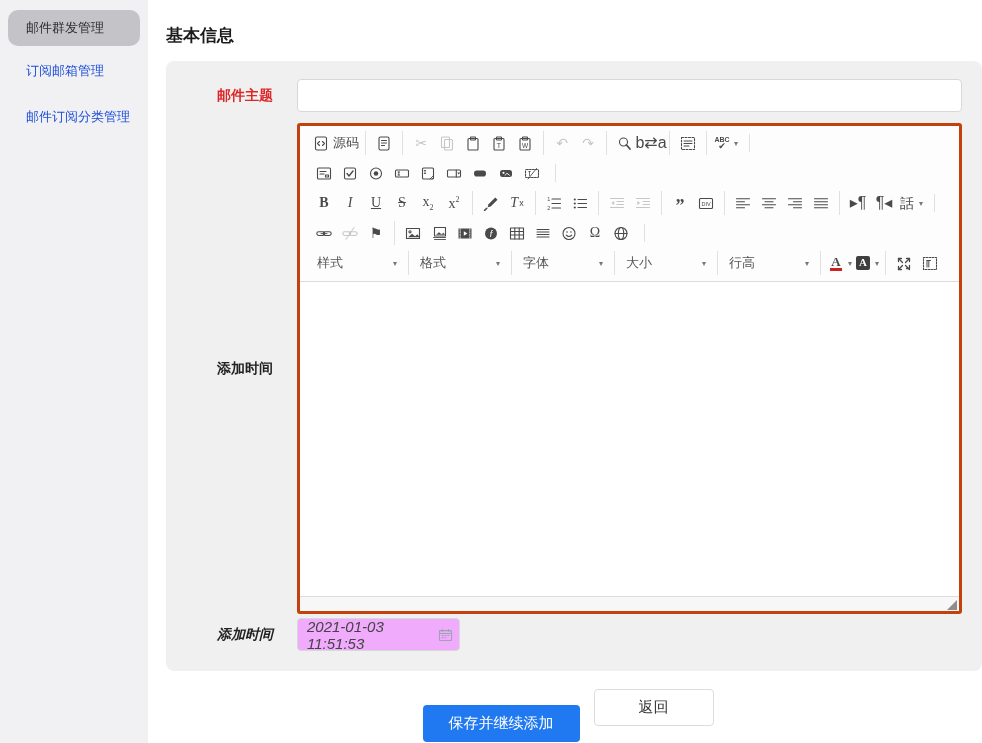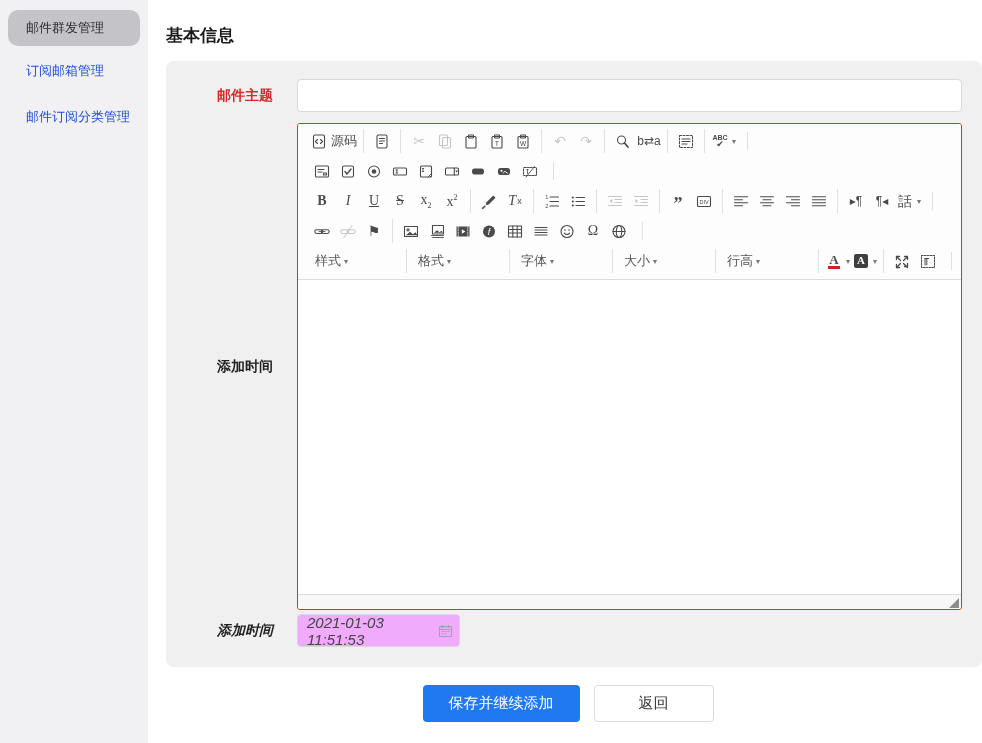--- a/index.html
+++ b/index.html
@@ -15,61 +15,61 @@
   .page-title{margin:24px 4px 14px 0;font-size:17px;font-weight:bold;color:#1a1a1a;}
   .panel{background:#f0f0f1;border-radius:8px;padding:18px 12px 20px 0;}
   .frow{display:flex;align-items:center;}
   .frow.mt{margin-top:11px;}
   .flabel{width:131px;flex:none;text-align:right;padding-right:24px;font-weight:bold;
     font-size:14px;color:#222;}
   .flabel.req{color:#dd2727;}
   .subject-input{width:665px;height:33px;border:1px solid #d8d8dc;border-radius:4px;
     background:#fff;padding:0 10px;font-size:14px;color:#333;outline:none;}
   
-  .editor{width:665px;border:1px solid #c2410c;border-radius:3px;background:#fff;overflow:hidden;}
+  .editor{width:665px;border:3px solid #c2410c;border-radius:3px;background:#fff;overflow:hidden;}
   .ed-toolbar{background:#fdfdfe;border-bottom:1px solid #dcdce0;padding:2px 2px 3px 2px;}
   .tb-row{display:flex;align-items:center;padding:3px 4px;}
   .tb-row::after{content:'';width:1px;height:18px;background:#e0e0e4;margin-left:5px;}
   .tb-group{display:flex;align-items:center;padding:0 5px;}
   .tb-group + .tb-group{border-left:1px solid #e0e0e4;}
   .tbtn{display:inline-flex;align-items:center;justify-content:center;min-width:24px;height:24px;
     margin:0 1px;border-radius:3px;color:#4a4a4a;font-size:13px;cursor:pointer;}
   .tbtn.disabled{color:#c6c6c9;cursor:default;}
   .ticon{display:inline-flex;align-items:center;justify-content:center;width:18px;height:16px;}
   .ticon svg{width:16px;height:15px;fill:none;stroke:currentColor;stroke-width:1.1;
     stroke-linecap:round;stroke-linejoin:round;display:block;}
   .tlabel{margin-left:3px;font-size:13px;}
   .caret{font-size:8px;color:#777;margin-left:3px;}
   .g14{font-size:14px;line-height:1;}
-  .g12{font-size:12px;line-height:1;}
+  .g12{font-size:16px;line-height:1;}
   .serif{font-family:"Liberation Serif",serif;}
   .stack{display:flex;flex-direction:column;align-items:center;line-height:1;}
   .abc{font-size:7px;font-weight:bold;letter-spacing:0;}
   .chk{font-size:9px;margin-top:-1px;}
   .subx{font-size:9px;vertical-align:sub;margin-left:1px;}
   sub,sup{font-size:8px;}
   .colA{font-family:"Liberation Serif",serif;font-weight:bold;font-size:13px;
     border-bottom:3px solid #c22;line-height:1.05;padding:0 1px;}
   .colB{font-family:"Liberation Serif",serif;font-weight:bold;font-size:11px;color:#fff;
     background:#3f3f3f;border-radius:2px;padding:1px 3px 2px 3px;line-height:1;}
-  .tcombo{display:flex;align-items:center;justify-content:flex-start;width:92px;height:24px;
+  .tcombo{display:flex;align-items:center;justify-content:space-between;width:92px;height:24px;
     padding:0 6px;color:#555;font-size:13px;cursor:pointer;}
   .ed-content{height:314px;background:#fff;cursor:text;}
   .ed-footer{height:15px;background:#f7f7f8;border-top:1px solid #dcdce0;position:relative;}
   .grip{position:absolute;right:2px;bottom:1px;width:0;height:0;
     border-left:10px solid transparent;border-bottom:10px solid #8d8d8d;}
   
   .time-box{width:163px;height:33px;border:1px solid #d8d8dc;border-radius:4px;background:#f0abfc;
     display:flex;align-items:center;justify-content:space-between;padding:0 6px 0 9px;
     font-size:15px;color:#444;cursor:pointer;}
   .cal svg{width:15px;height:14px;fill:none;stroke:#9aa5b1;stroke-width:1.1;display:block;}
   
   .actions{display:flex;justify-content:center;gap:14px;margin-top:18px;padding-right:12px;}
   .btn-primary{background:#2079f0;color:#fff;border:none;border-radius:4px;height:37px;
-    padding:0 26px;font-size:15px;cursor:pointer;font-family:inherit;}
+    padding:0 26px;font-size:15px;cursor:pointer;font-family:inherit;margin-top:16px;}
   .btn-plain{background:#fff;color:#333;border:1px solid #dcdcdc;border-radius:4px;height:37px;
     padding:0 44px;font-size:15px;cursor:pointer;font-family:inherit;}
 </style>
 </head>
 <body>
 
 <div class="sidebar">
   <div class="side-item active">邮件群发管理</div>
   <div class="side-item">订阅邮箱管理</div>
   <div class="side-item">邮件订阅分类管理</div>

